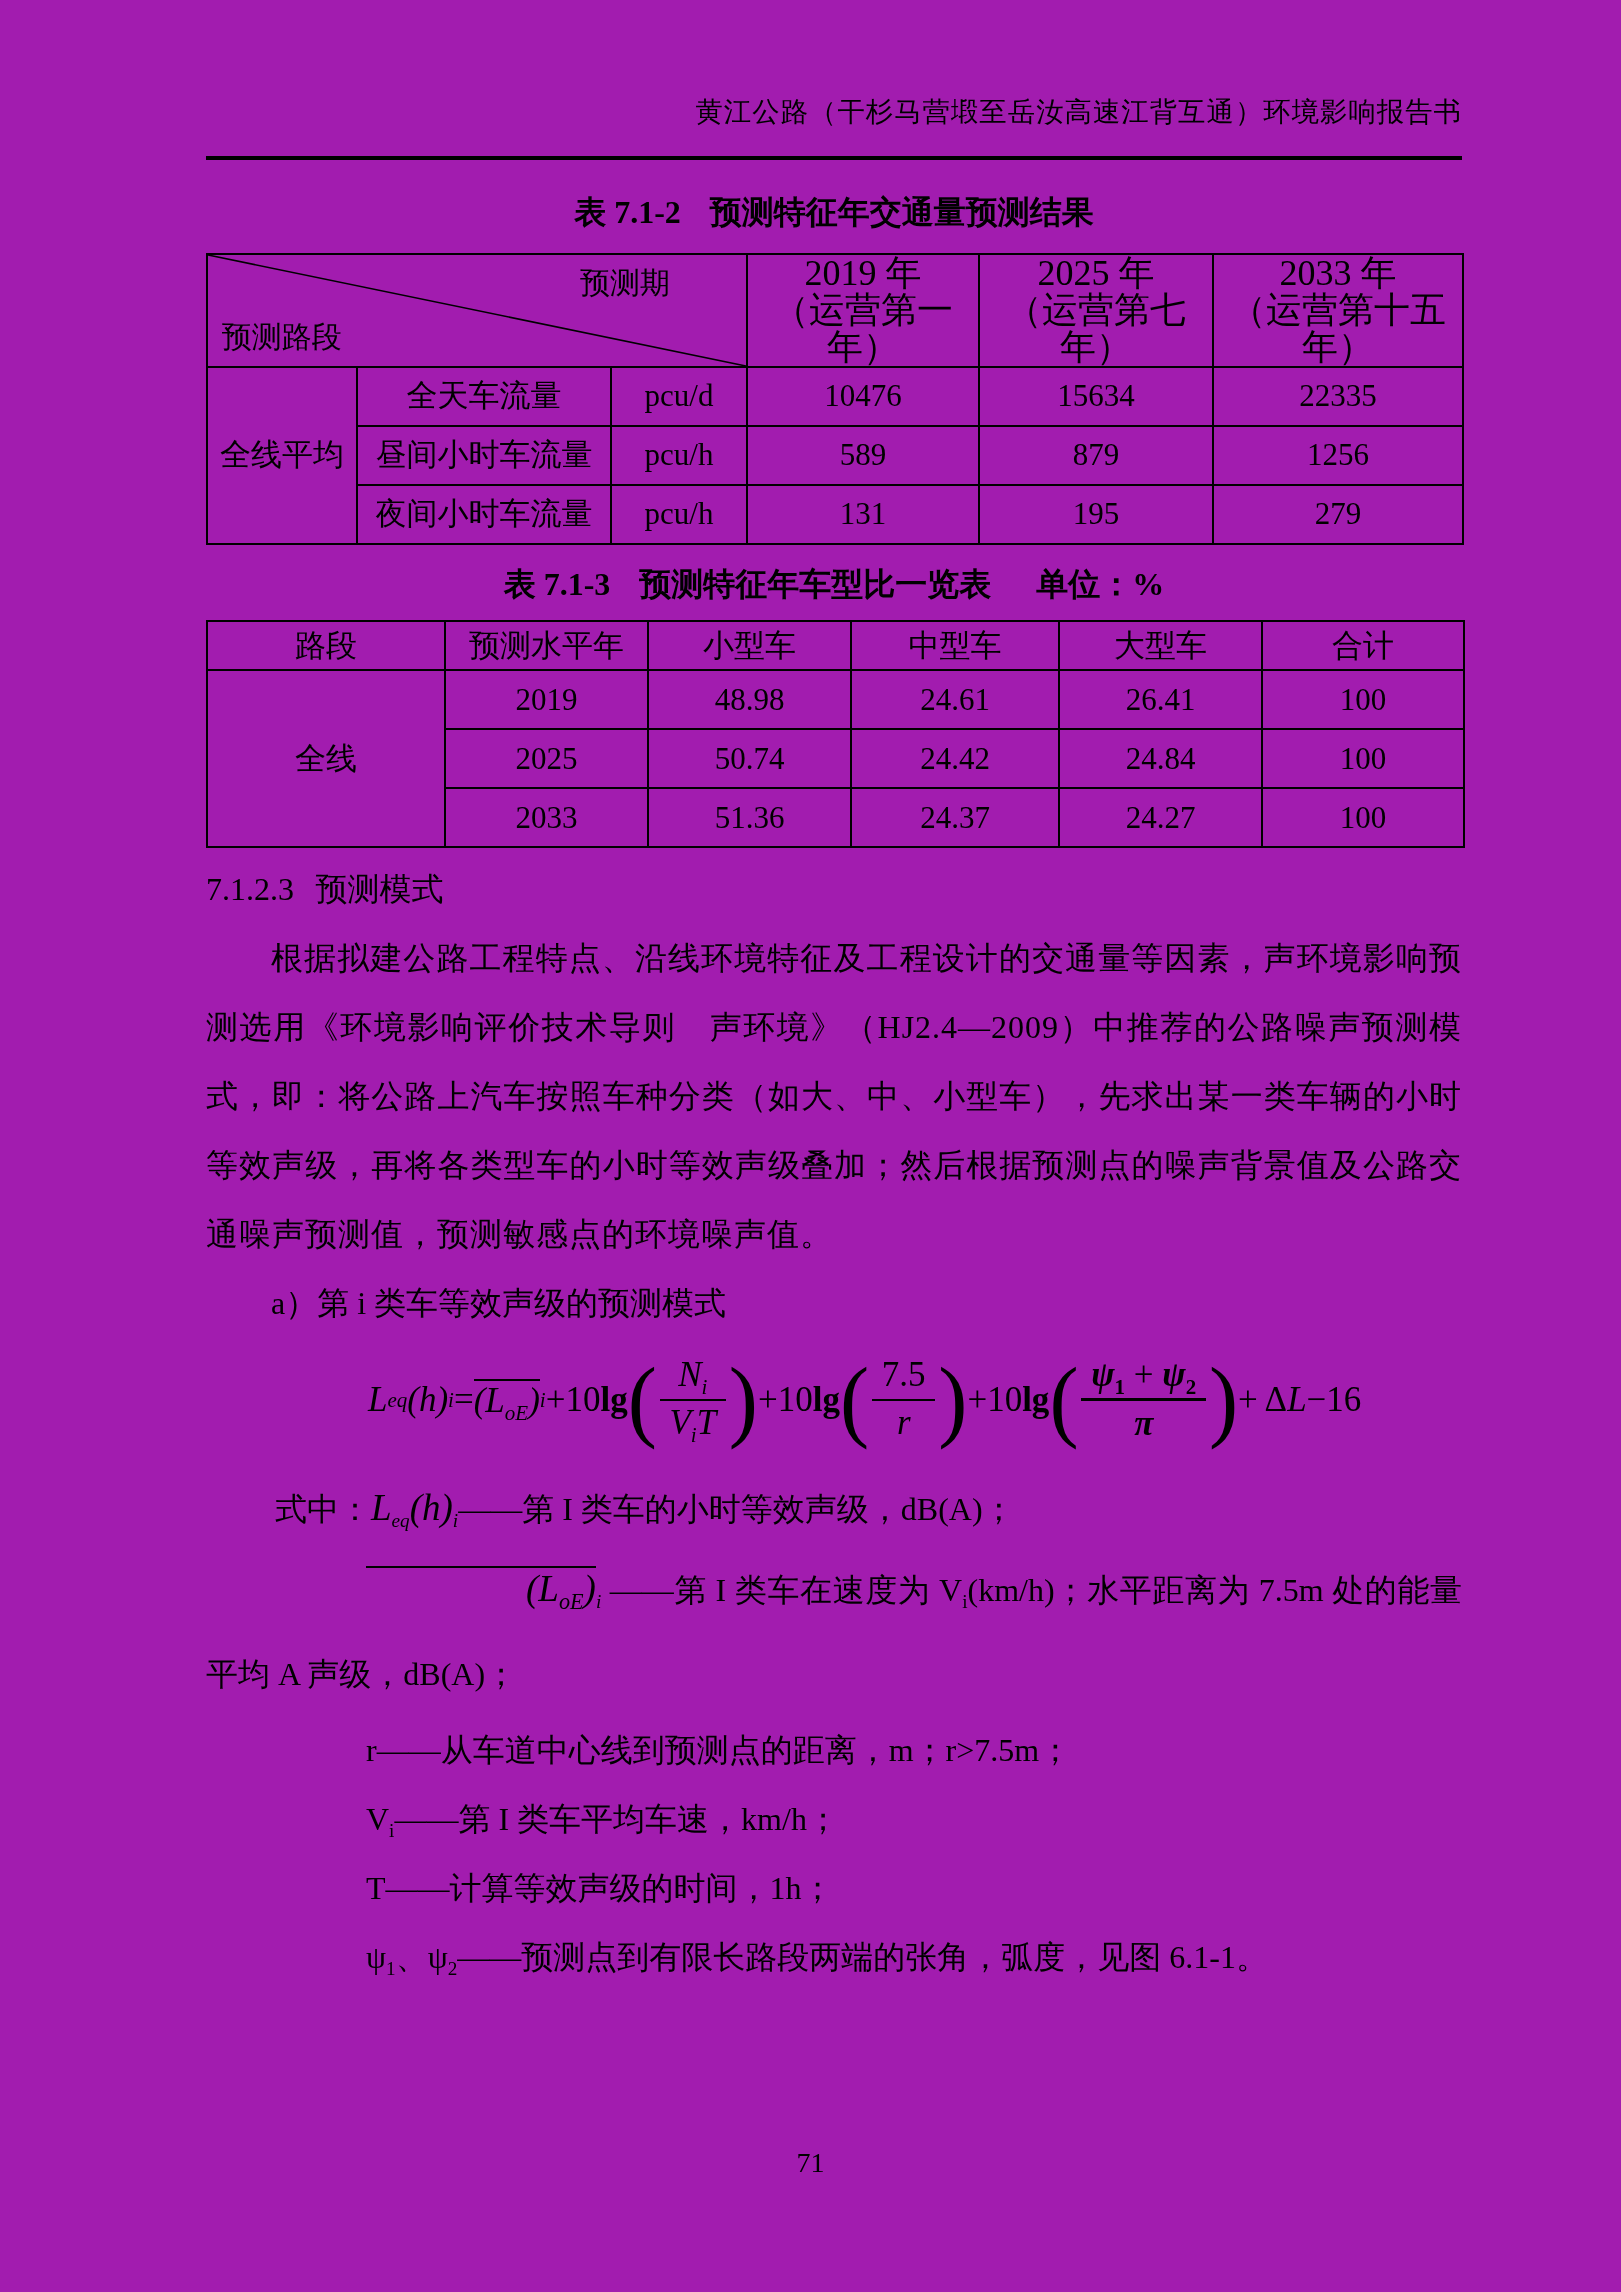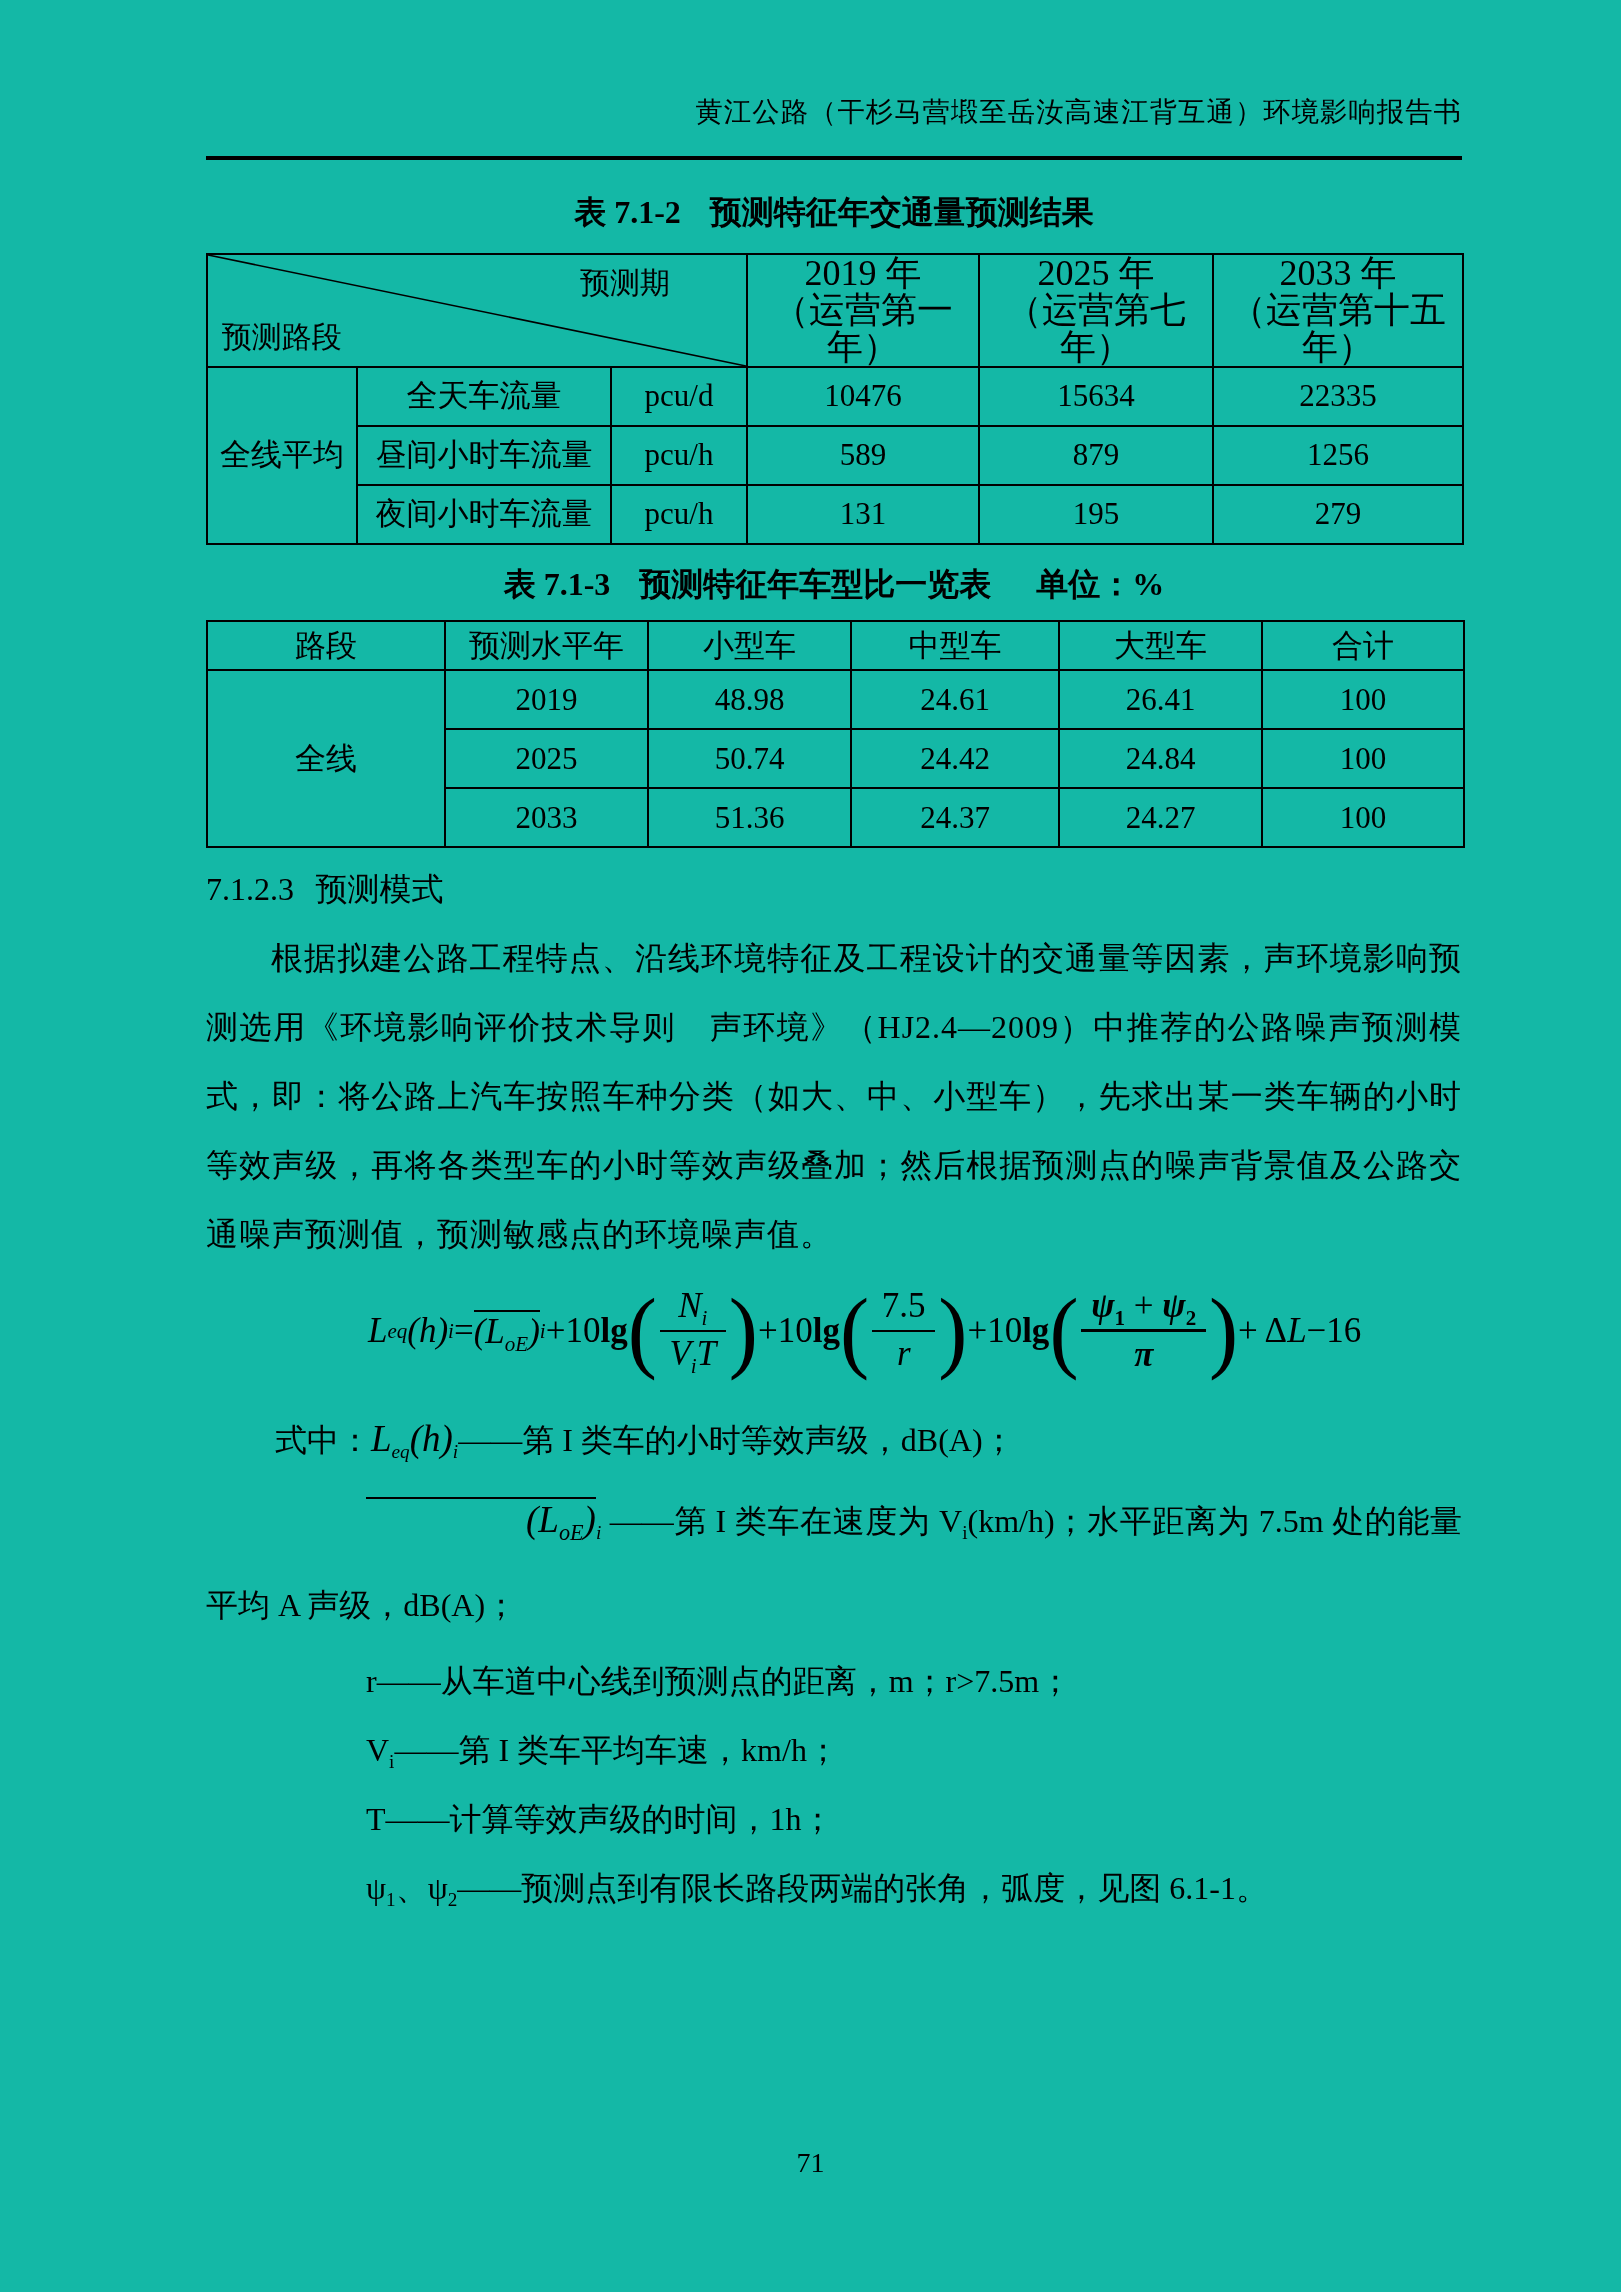--- a/index.html
+++ b/index.html
@@ -1,19 +1,19 @@
 <!DOCTYPE html>
 <html><head>
 <meta charset="utf-8">
 <style>
   html,body{margin:0;padding:0;background:#888;}
   .page{
     position:relative;
     width:1621px;height:2293px;
-    background:#14b8a6;
+    background:#a21caf;
     color:#000;
     font-family:"Liberation Serif","DejaVu Serif",serif;
     overflow:hidden;
   }
   .content{padding:94px 159px 0 206px;}
 
   
   .hdr{font-size:27.4px;text-align:right;letter-spacing:1px;}
   .hdr-rule{height:4.9px;background:#000;margin-top:25.5px;}
 
@@ -193,20 +193,21 @@
         <td>100</td>
       </tr>
       </tbody>
     </table>
 
     <div class="sec-heading">
       <span>7.1.2.3</span><span class="sh-t">预测模式</span>
     </div>
 
     <p class="body-para">根据拟建公路工程特点、沿线环境特征及工程设计的交通量等因素，声环境影响预测选用《环境影响评价技术导则　声环境》（HJ2.4—2009）中推荐的公路噪声预测模式，即：将公路上汽车按照车种分类（如大、中、小型车），先求出某一类车辆的小时等效声级，再将各类型车的小时等效声级叠加；然后根据预测点的噪声背景值及公路交通噪声预测值，预测敏感点的环境噪声值。</p>
+    <p class="body-line">a）第 i 类车等效声级的预测模式</p>
 
     <div class="formula">
         <span class="i">L</span>
         <sub class="i">eq</sub>
         <span class="i">(h)</span>
         <sub class="i">i</sub>
         <span> = </span>
         <span class="ol"><span class="i">(L</span><sub class="i">oE</sub><span class="i">)</span></span>
         <sub class="i">i</sub>
         <span> +10</span>

